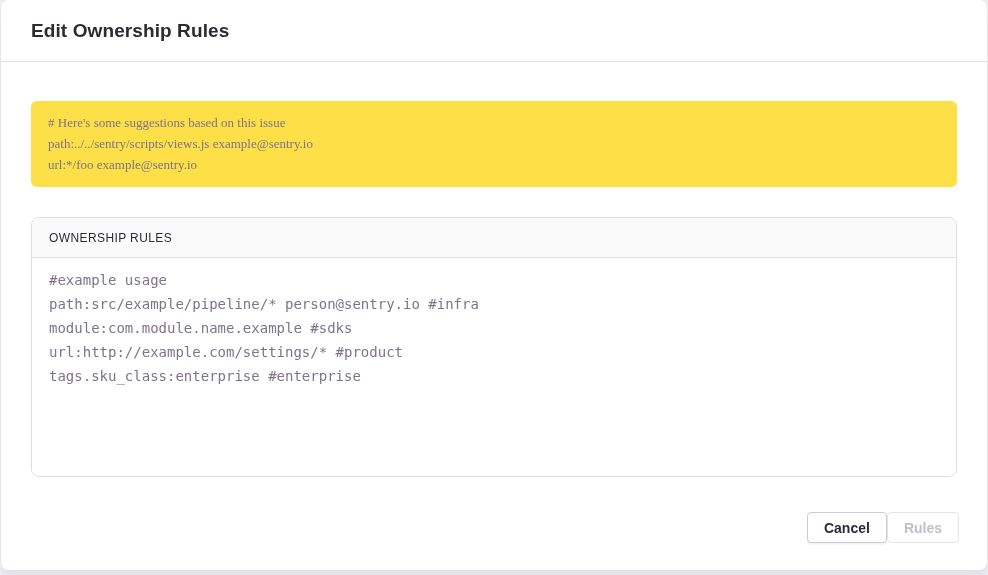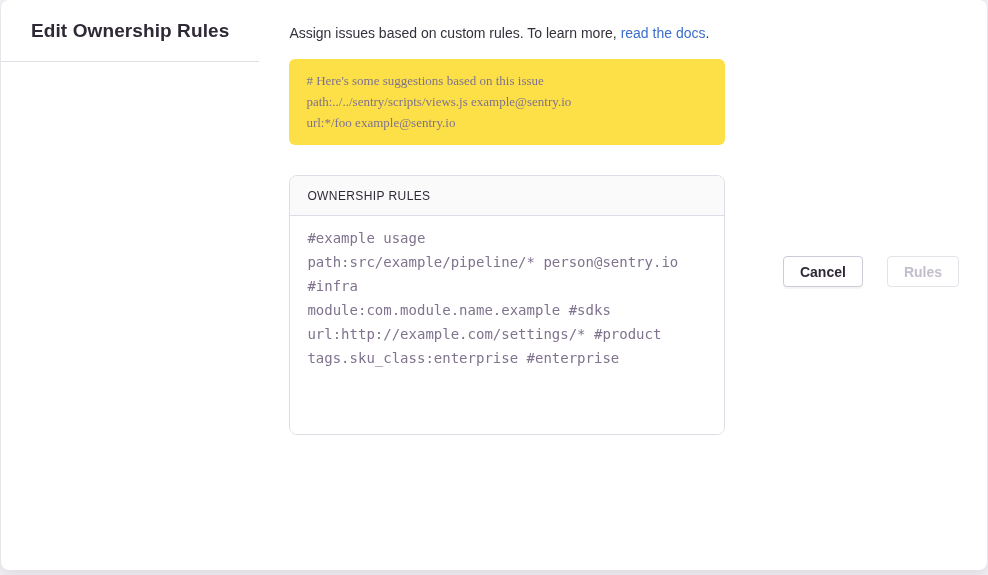--- a/index.html
+++ b/index.html
@@ -13,21 +13,21 @@
   }
   .modal {
     position: relative;
     margin: 0 1px;
     width: 986px;
     height: 570px;
     background: #ffffff;
     border-radius: 8px;
     box-shadow: 0 4px 14px rgba(47, 41, 54, 0.12);
     display: flex;
-    flex-direction: row;
+    flex-direction: column;
   }
   .modal-header {
     flex: 0 0 auto;
     height: 62px;
     display: flex;
     align-items: center;
     padding: 0 30px;
     border-bottom: 1px solid #e0dee4;
   }
   .modal-title {
@@ -94,21 +94,21 @@
   }
   .rules-textarea::placeholder {
     color: #7f738e;
     opacity: 1;
   }
   .modal-footer {
     flex: 0 0 auto;
     display: flex;
     justify-content: flex-end;
     align-items: center;
-    gap: 24px;
+    gap: 0;
     padding: 0 28px 27px 28px;
   }
   .btn {
     height: 31px;
     padding: 0 16px;
     border-radius: 4px;
     background: #ffffff;
     font-family: "Liberation Sans", sans-serif;
     font-size: 14px;
     font-weight: 600;
@@ -129,23 +129,20 @@
 <body>
 
 <div class="modal">
 
   <div class="modal-header">
     <div class="modal-title">Edit Ownership Rules</div>
   </div>
 
   <div class="modal-body">
 
-    <div class="intro">
-      <span>Assign issues based on custom rules. To learn more, </span><a class="docs-link">read the docs</a><span>.</span>
-    </div>
 
     <div class="suggestions"># Here's some suggestions based on this issue
 path:../../sentry/scripts/views.js example@sentry.io
 url:*/foo example@sentry.io</div>
 
     <div class="panel">
       <div class="panel-header">OWNERSHIP RULES</div>
       <textarea class="rules-textarea" spellcheck="false" placeholder="#example usage
 path:src/example/pipeline/* person@sentry.io #infra
 module:com.module.name.example #sdks

